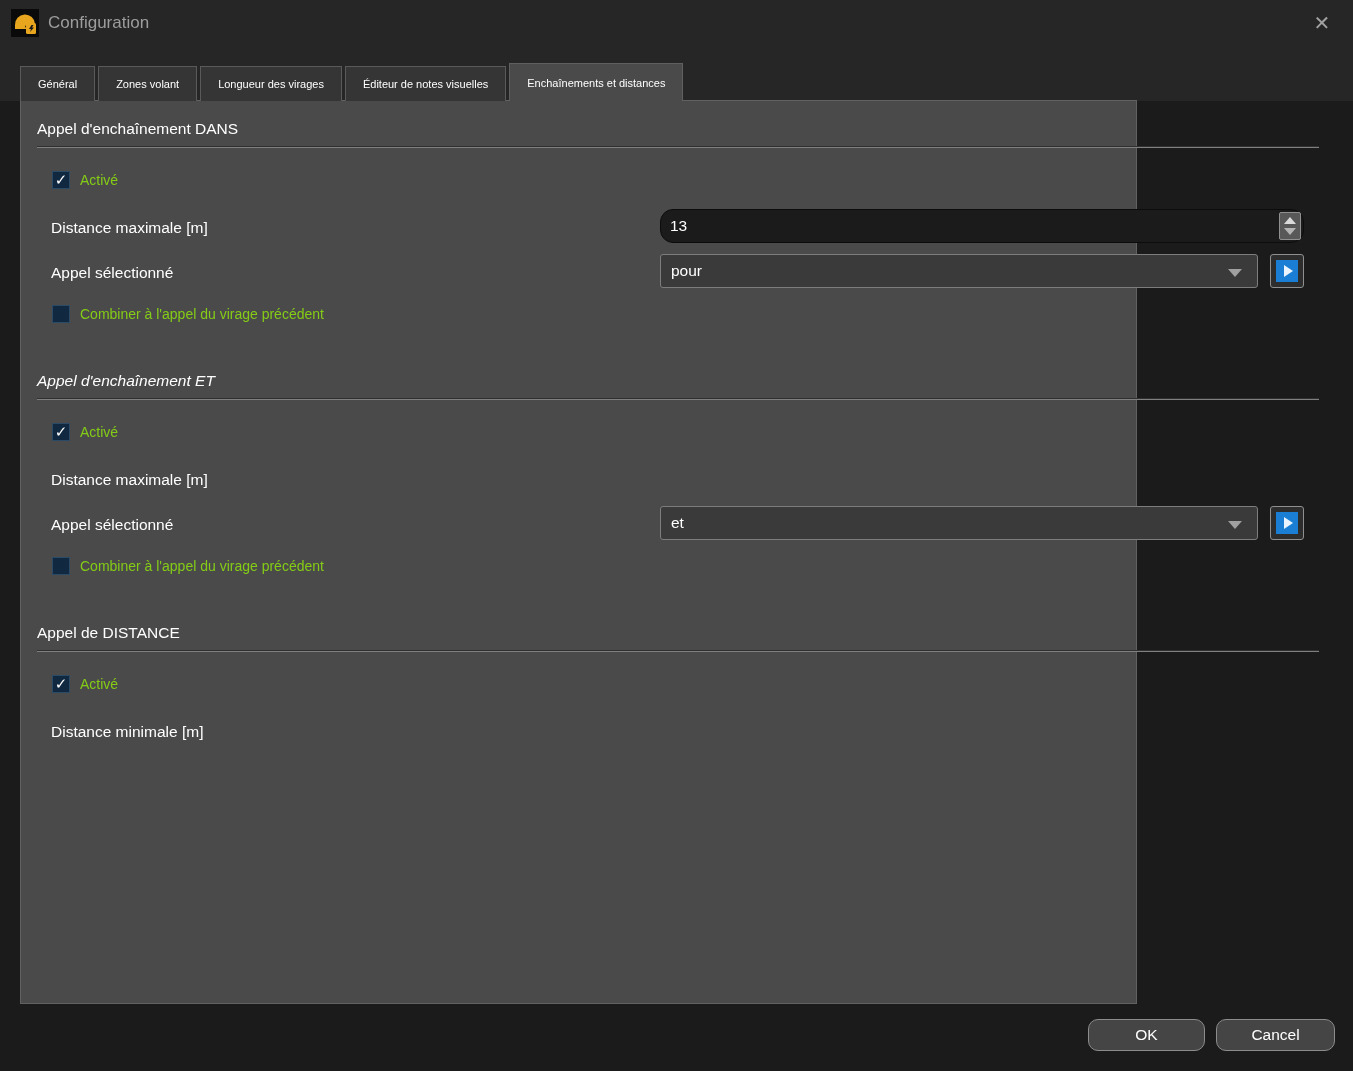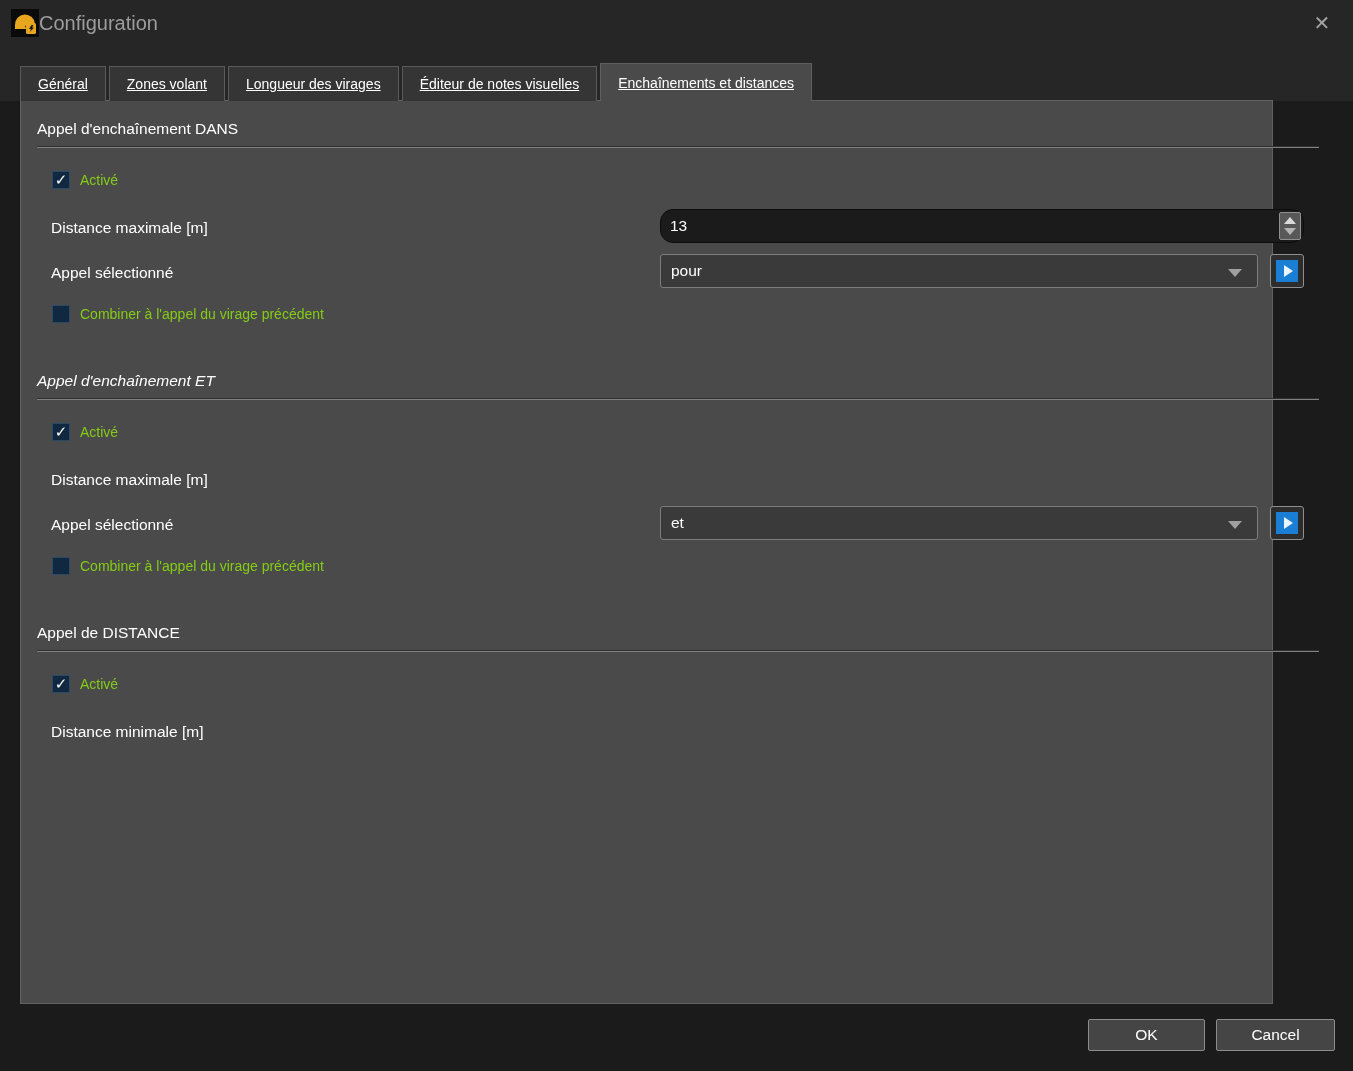--- a/index.html
+++ b/index.html
@@ -11,46 +11,46 @@
     position:relative;
     overflow:hidden;
   }
   
   .titlebar {
     position:absolute; left:0; top:0; width:1353px; height:46px;
     background:#262626;
     display:flex; align-items:center;
   }
   .app-icon { width:28px; height:28px; margin-left:11px; flex:0 0 auto; }
-  .title-text { font-size:20px; color:#9d9d9d; }
+  .title-text { margin-left:9px; font-size:17px; color:#9d9d9d; }
   .close-btn {
     position:absolute; right:14px; top:8px; width:34px; height:30px;
     display:flex; align-items:center; justify-content:center;
     color:#a2a2a2; font-size:20px; cursor:default;
   }
   
   .tabstrip-bg { position:absolute; left:0; top:46px; width:1353px; height:55px; background:#262626; }
 
   
   .tabs {
     position:absolute; left:20px; top:63px; height:38px;
     display:flex; align-items:flex-end; z-index:3;
   }
   .tab {
     height:35px; display:flex; align-items:center;
-    padding:0 17px; font-size:14px; color:#ffffff;
+    padding:0 17px; font-size:11px; color:#ffffff;
     background:#353535; border:1px solid #5a5a5a; border-bottom:none;
-    margin-right:3px; white-space:nowrap; cursor:default;text-decoration:underline;
+    margin-right:3px; white-space:nowrap; cursor:default;
   }
   .tab.active {
     height:38px; background:#4a4a4a; border:1px solid #5f5f5f; border-bottom:none;
   }
   
   .panel {
-    position:absolute; left:20px; top:100px; width:1253px; height:904px;
+    position:absolute; left:20px; top:100px; width:1117px; height:904px;
     background:#4a4a4a; border:1px solid #616161; z-index:2;
   }
   .section-title {
     position:absolute; left:16px; font-size:15.5px; color:#ffffff;
   }
   .hr {
     position:absolute; left:16px; width:1282px; height:2px;
     background:#808080; border-top:1px solid #303030;
   }
   .field-label { position:absolute; left:30px; font-size:15.5px; color:#ffffff; }
@@ -100,21 +100,21 @@
   }
   .play-square {
     width:22px; height:22px; background:#1a7fd4;
     display:flex; align-items:center; justify-content:center;
   }
   .play-tri { width:0; height:0; border-top:6px solid transparent; border-bottom:6px solid transparent; border-left:9px solid #eaf4ff; margin-left:2px; }
 
   
   .footer-btn {
     position:absolute; top:1019px; height:32px; background:#454545;
-    border:1px solid #8c8c8c; border-radius:2px; color:#ffffff;
+    border:1px solid #8c8c8c; border-radius:10px; color:#ffffff;
     font-size:15.5px; font-family:"Liberation Sans", sans-serif;
     display:flex; align-items:center; justify-content:center; cursor:default;
   }
   .btn-ok { left:1088px; width:117px; }
   .btn-cancel { left:1216px; width:119px; }
 </style>
 </head>
 <body>
 
 <div class="titlebar">

